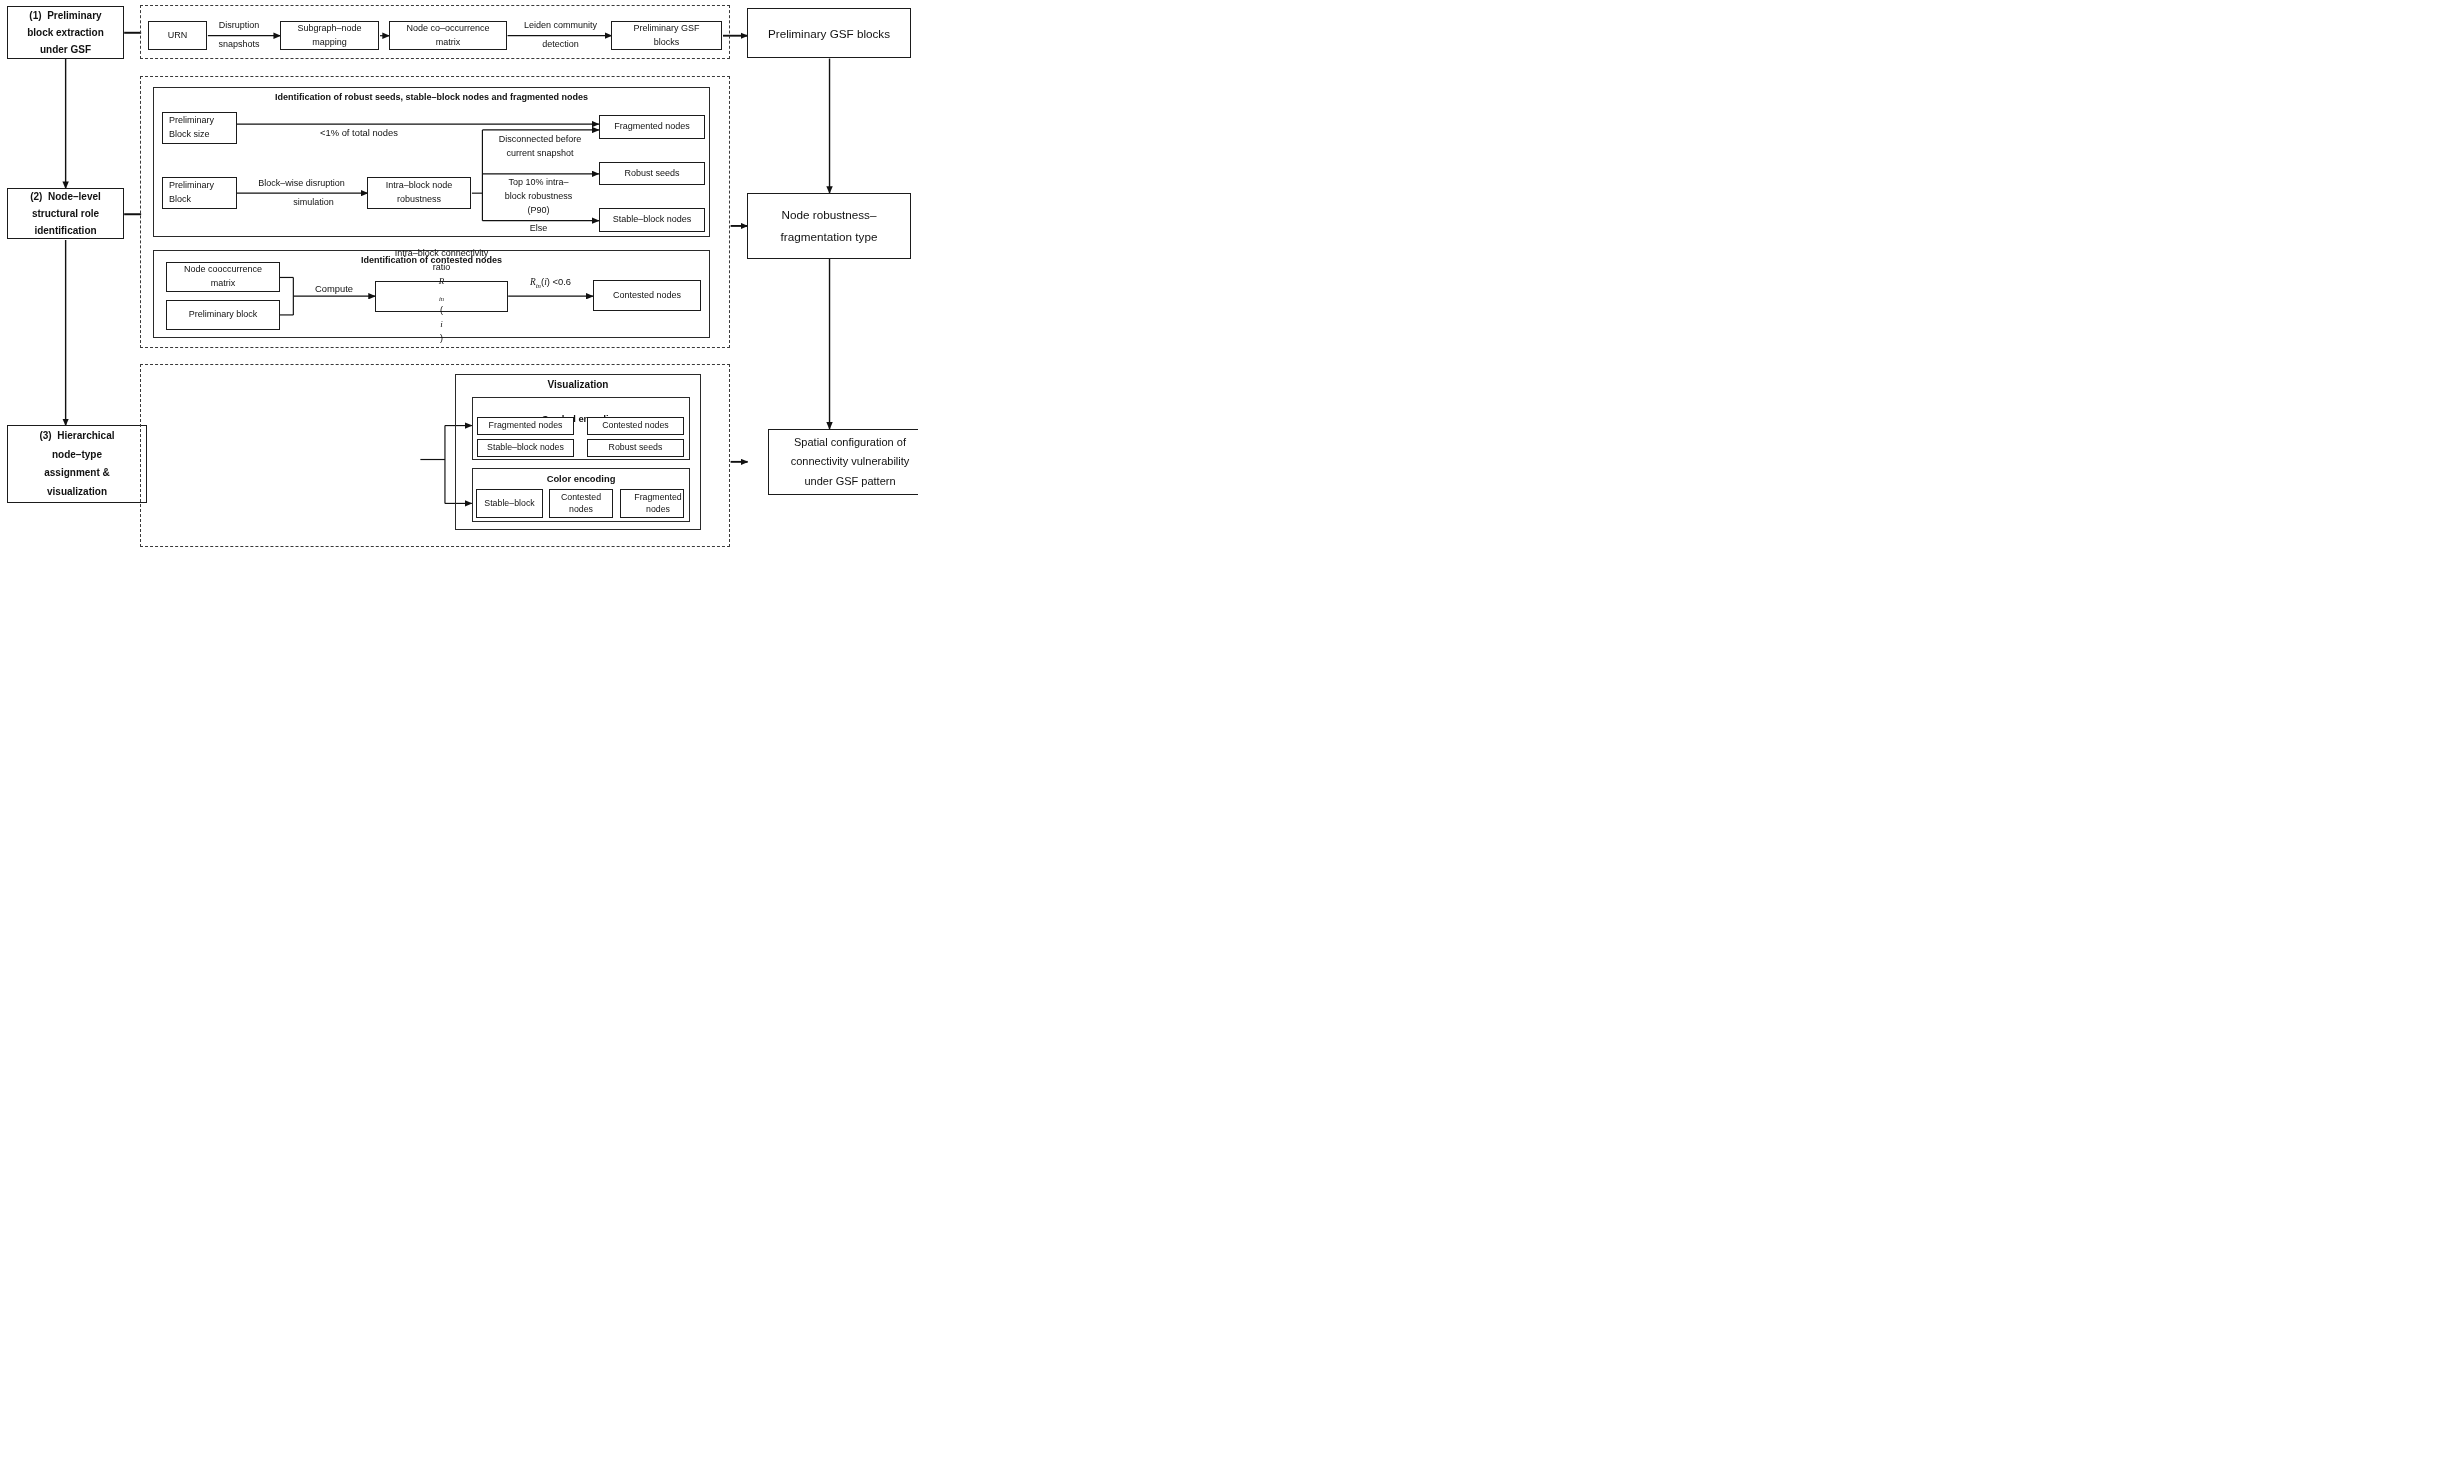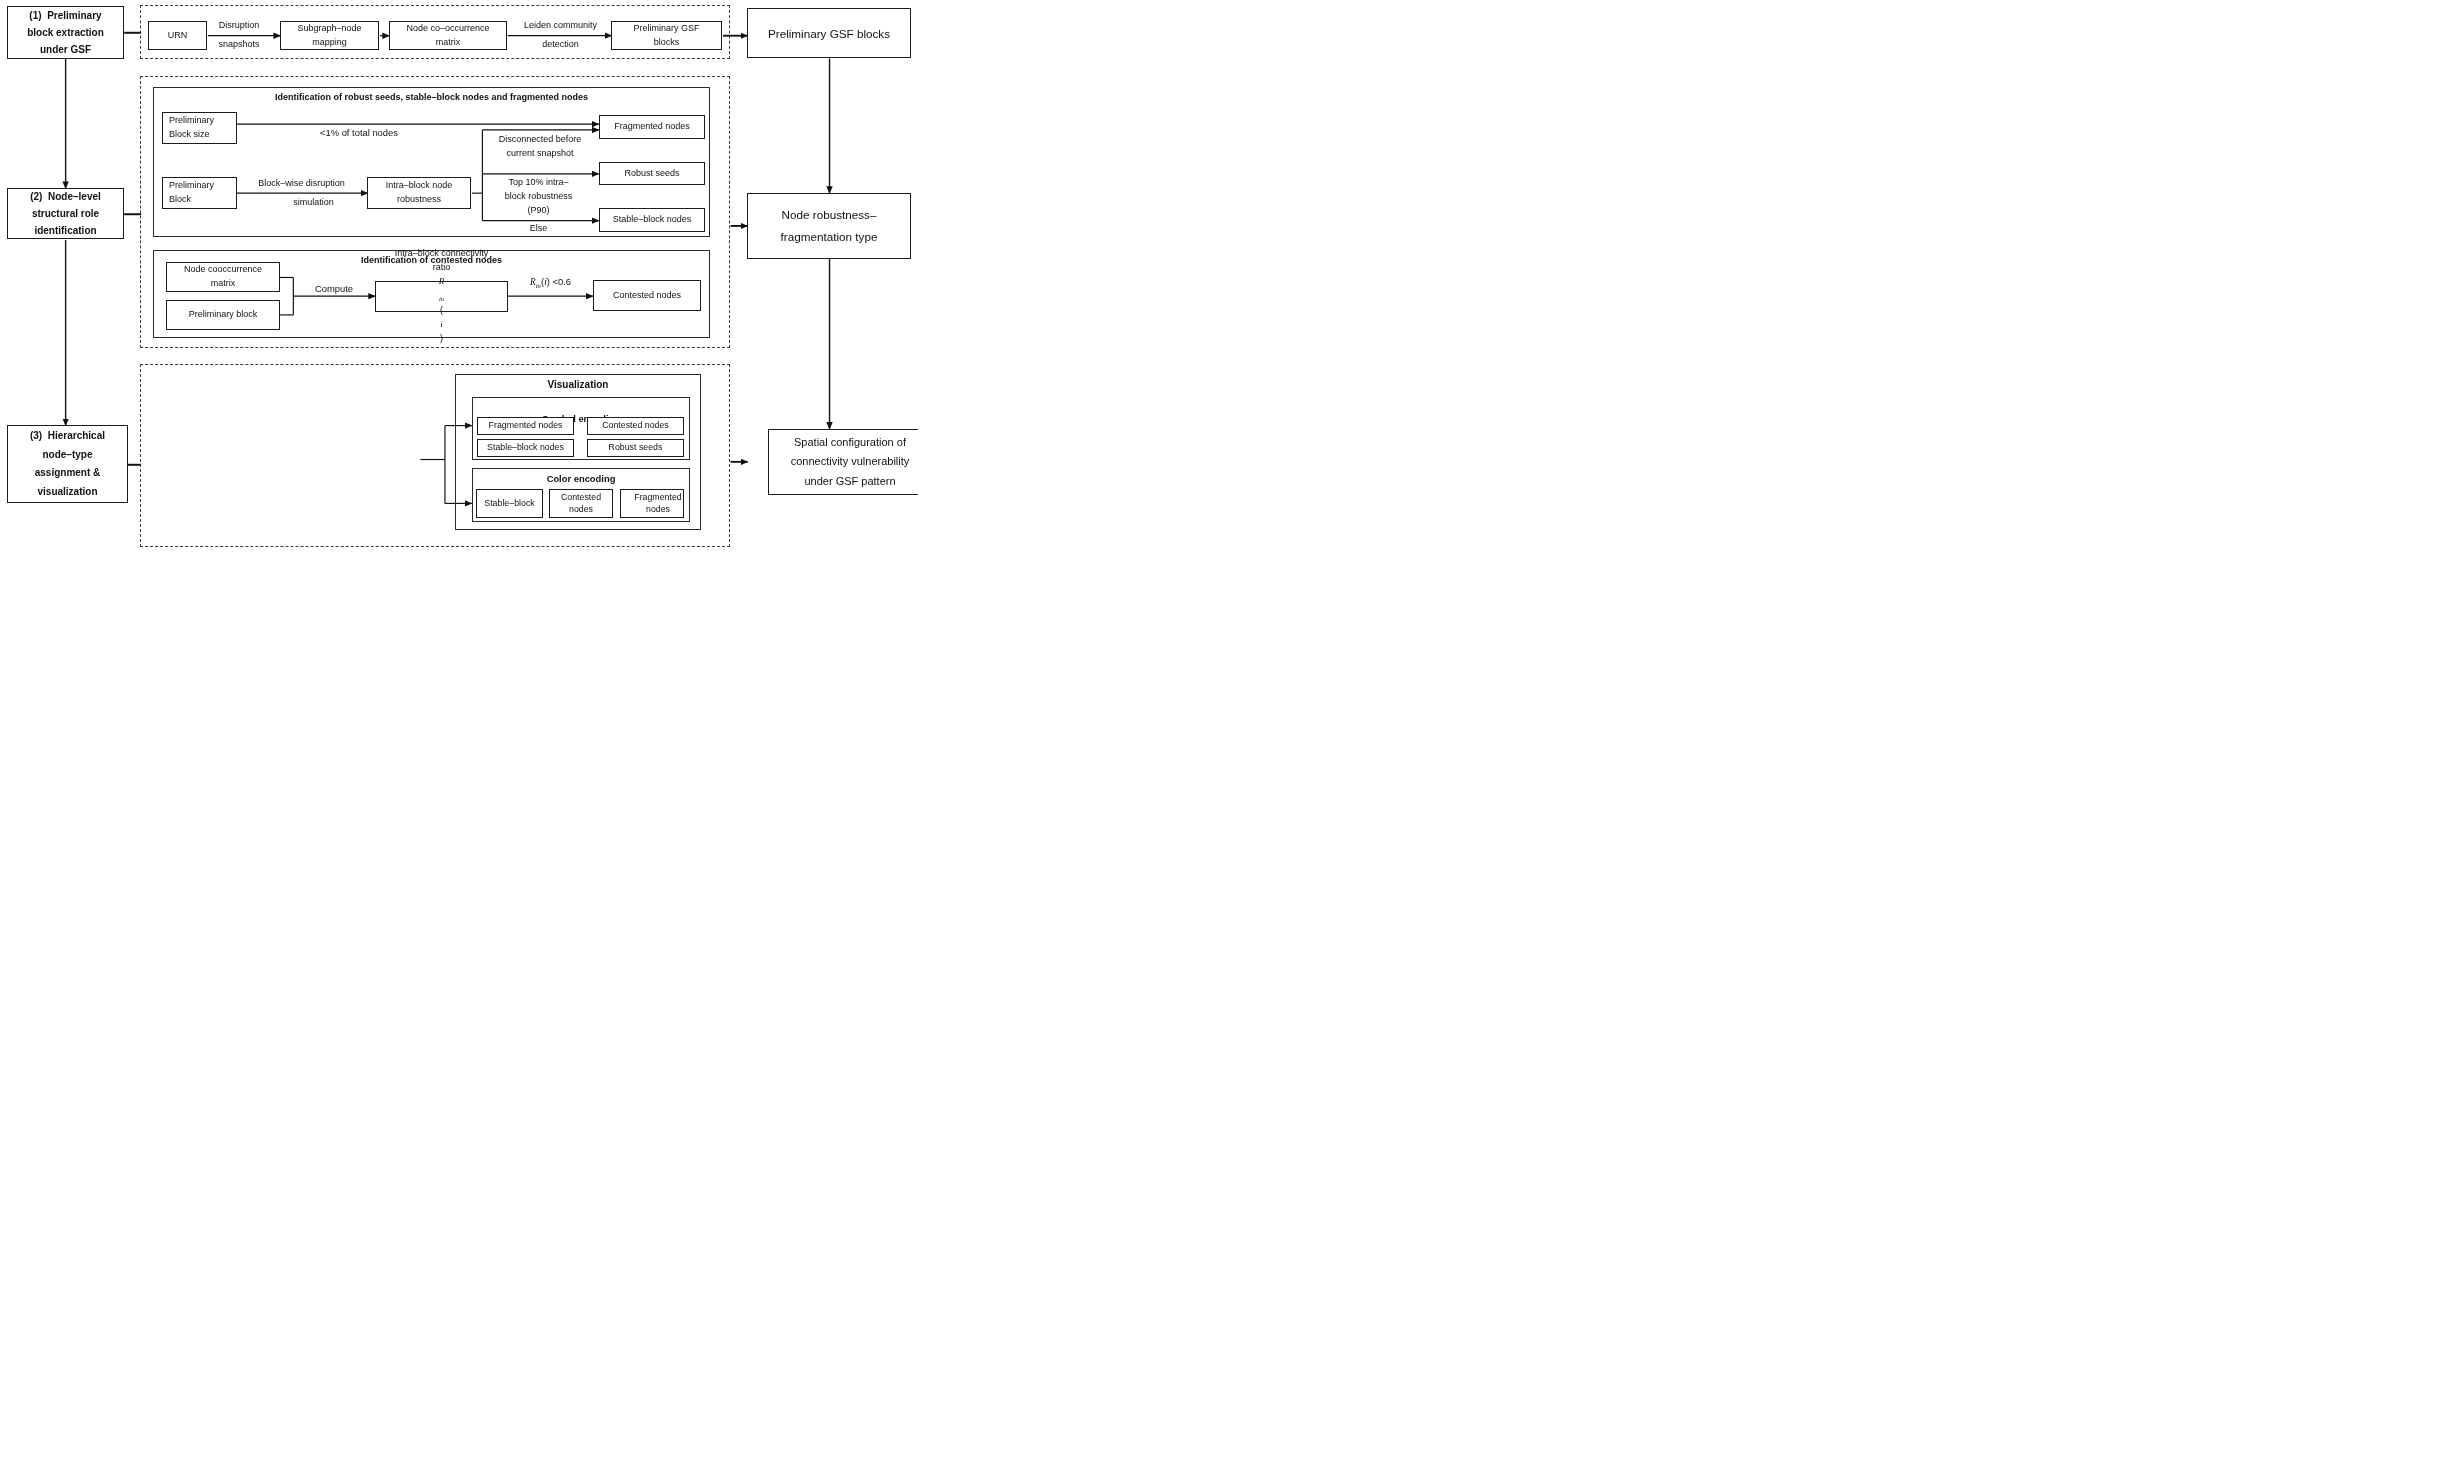--- a/index.html
+++ b/index.html
@@ -81,21 +81,21 @@
   <div class="box stage" style="left:7px;top:5.9px;width:117px;height:53px;">
     <span>(1)&nbsp;&nbsp;Preliminary</span>
     <span>block extraction</span>
     <span>under GSF</span>
   </div>
   <div class="box stage" style="left:7px;top:188px;width:117px;height:51px;">
     <span>(2)&nbsp;&nbsp;Node–level</span>
     <span>structural role</span>
     <span>identification</span>
   </div>
-  <div class="box stage stage3" style="left:7px;top:425px;width:121px;height:78px;">
+  <div class="box stage stage3" style="left:7px;top:425px;width:140px;height:78px;">
     <span>(3)&nbsp;&nbsp;Hierarchical</span>
     <span>node–type</span>
     <span>assignment &amp;</span>
     <span>visualization</span>
   </div>
 
   <div class="dashedbox" style="left:140px;top:4.7px;width:590px;height:54px;"></div>
   <div class="box small" style="left:148px;top:21px;width:59px;height:29px;">
     <span>URN</span>
   </div>

